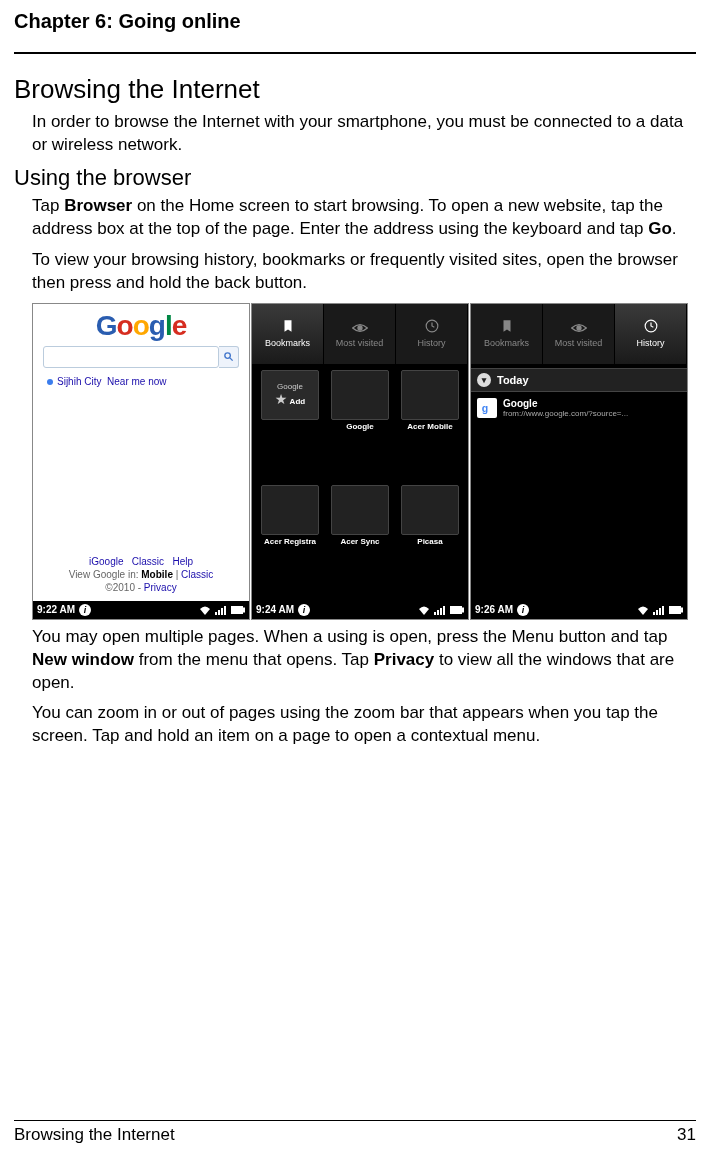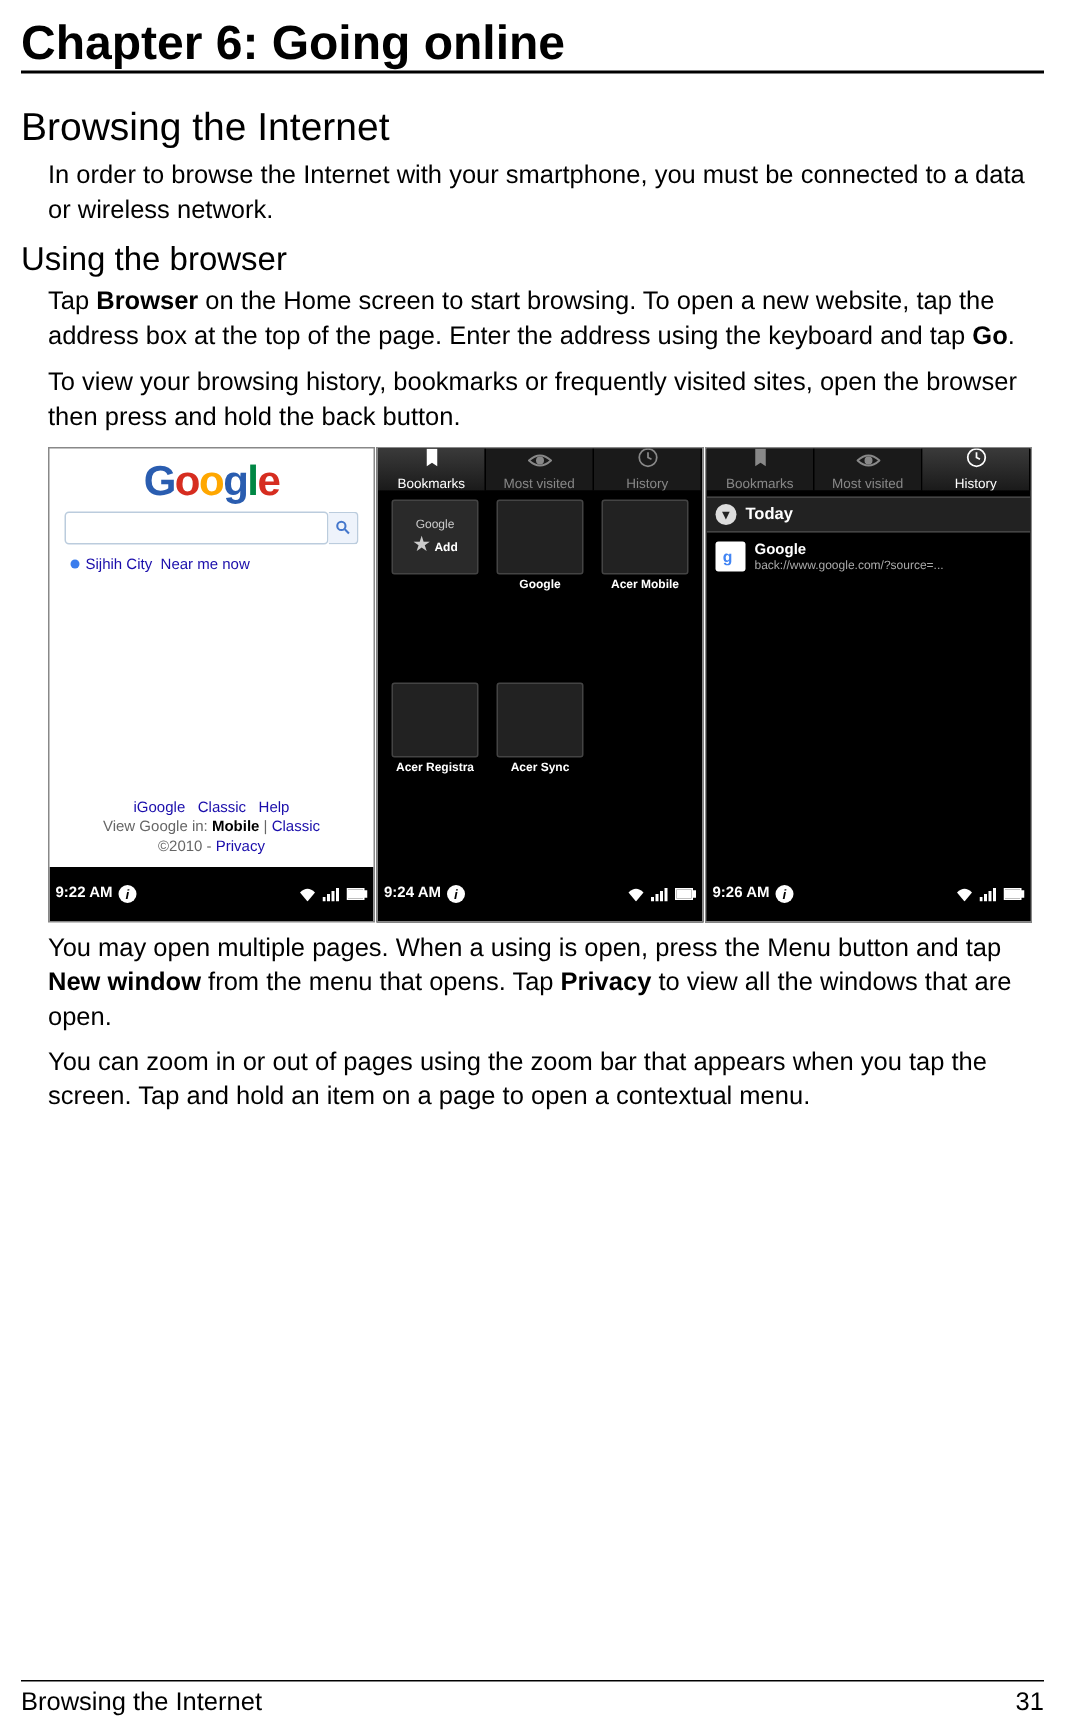--- a/index.html
+++ b/index.html
@@ -6,24 +6,24 @@
   body {
     width: 710px;
     height: 1157px;
     font-family: "Segoe UI", Tahoma, sans-serif;
     color: #000;
     background: #fff;
     position: relative;
     padding: 10px 14px 0 14px;
   }
   .chapter-title {
-    font-size: 32px;
+    font-size: 20px;
     font-weight: 600;
     border-bottom: 2px solid #000;
-    padding-bottom: 0;
+    padding-bottom: 19px;
     margin-bottom: 20px;
   }
   .section-title {
     font-size: 26px;
     font-weight: 400;
     margin-bottom: 6px;
   }
   .subsection-title {
     font-size: 22px;
     font-weight: 400;
@@ -80,40 +80,40 @@
     display:flex; align-items:center; justify-content:center; border-radius:0 3px 3px 0;
     color:#4477cc; font-size:12px;
   }
   .g-loc { font-size:10px; color:#1a0dab; margin:2px 0 0 14px;}
   .g-loc .dot2 { display:inline-block; width:6px;height:6px;border-radius:50%;background:#3b7ded;margin-right:4px;}
   .g-bottom { margin-top:auto; text-align:center; font-size:10px; color:#1a0dab; padding-bottom:6px;}
   .g-bottom .row { margin:2px 0;}
   .g-bottom .grey { color:#666;}
   
   .statusbar {
-    height: 36px;
+    height: 18px;
     background: #000;
     color: #fff;
     font-size: 10px;
     font-weight: 700;
     display: flex;
     align-items: center;
     padding: 0 4px;
     gap: 4px;
   }
   .statusbar .spacer { flex: 1; }
   .sig { display:inline-block; }
   .sig svg { display:block; }
   .info-icon {
     width:12px;height:12px;border-radius:50%;background:#fff;color:#000;
     display:inline-flex;align-items:center;justify-content:center;font-size:9px;font-weight:700;font-style:italic;
   }
   
   .tabs {
-    display:flex; height:28px; background:#1a1a1a;text-align:right;
+    display:flex; height:60px; background:#1a1a1a;text-align:right;
   }
   .tab {
     flex:1; display:flex; flex-direction:column; align-items:center; justify-content:center;
     color:#888; font-size:9px; gap:2px; border-right:1px solid #000;
   }
   .tab.active { color:#fff; }
   .tab .ticon { font-size:14px; }
   .tab:first-child.active { background:linear-gradient(#3a3a3a,#1a1a1a); }
   .tab.last-active { background:linear-gradient(#3a3a3a,#1a1a1a); color:#fff;}
   
@@ -273,20 +273,24 @@
           <div class="bm-label">Acer Mobile</div>
         </div>
       <div class="bm-item">
           <div class="bm-thumb"></div>
           <div class="bm-label">Acer Registra</div>
         </div>
       <div class="bm-item">
           <div class="bm-thumb"></div>
           <div class="bm-label">Acer Sync</div>
         </div>
+      <div class="bm-item">
+          <div class="bm-thumb"></div>
+          <div class="bm-label">Picasa</div>
+        </div>
     </div>
     <div class="statusbar">
       <span>9:24 AM</span>
       <span class="info-icon">i</span>
       <span class="spacer"></span>
       <span class="sig">
           <svg width="12" height="10" viewBox="0 0 24 20" fill="#fff">
             <path d="M12 20 L2 8 Q12 -2 22 8 Z"></path>
           </svg>
         </span>
@@ -344,21 +348,21 @@
       </div>
       <div class="hist-item">
         <div class="hist-fav">
           <svg width="14" height="14" viewBox="0 0 24 24">
               <rect width="24" height="24" fill="#fff"></rect>
               <text x="3" y="18" font-size="18" font-weight="700" fill="#4285f4">g</text>
             </svg>
         </div>
         <div class="hist-text">
           <div class="t1">Google</div>
-          <div class="t2">back://www.google.com/?source=...</div>
+          <div class="t2">from://www.google.com/?source=...</div>
         </div>
       </div>
     </div>
     <div class="statusbar">
       <span>9:26 AM</span>
       <span class="info-icon">i</span>
       <span class="spacer"></span>
       <span class="sig">
           <svg width="12" height="10" viewBox="0 0 24 20" fill="#fff">
             <path d="M12 20 L2 8 Q12 -2 22 8 Z"></path>

